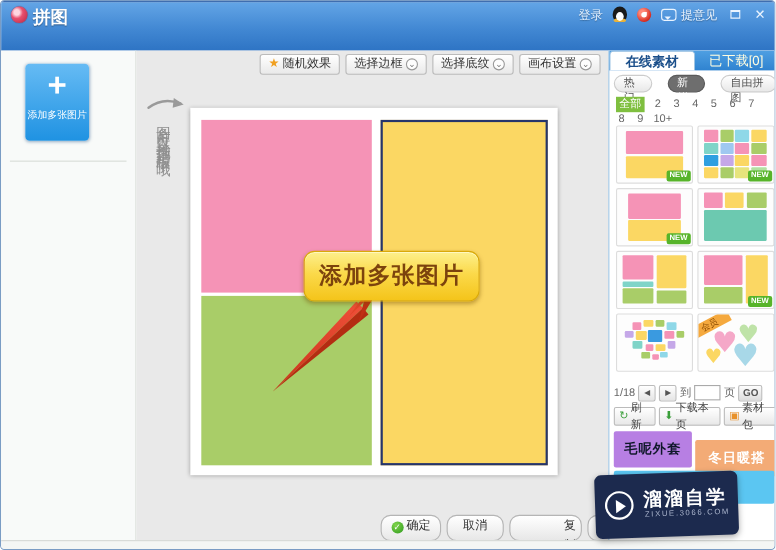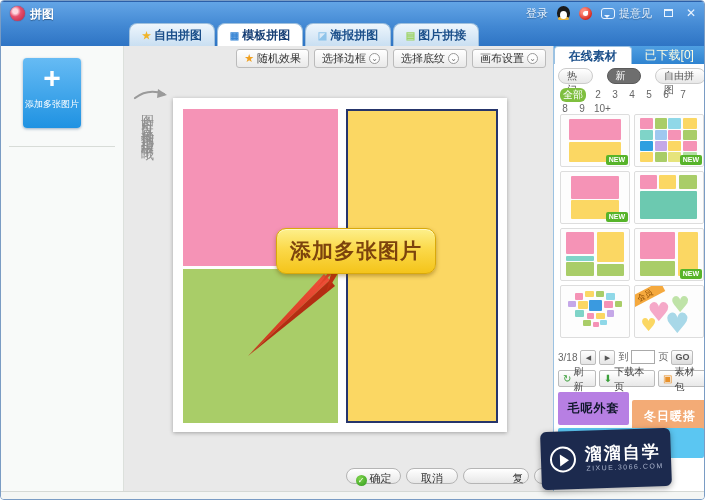--- a/index.html
+++ b/index.html
@@ -4,21 +4,21 @@
 <style>
   * { margin:0; padding:0; box-sizing:border-box; }
   html,body { width:705px; height:500px; font-family:"Liberation Sans", sans-serif; background:#fff; }
   #window { position:relative; width:705px; height:500px; overflow:hidden; border:1px solid #7a9cc4; border-radius:4px; background:#fff; }
 
   
   .titlebar { position:absolute; left:0; top:0; width:705px; height:45px;
     background:linear-gradient(#63a5e6 0%, #4288d3 55%, #2e74c4 100%); border-top:1px solid #2b5fa8; }
   .logo { position:absolute; left:9px; top:4px; width:15px; height:15px; border-radius:50%;
     background:radial-gradient(circle at 35% 35%, #ffd7e0 0 18%, #e8506e 40%, #b7233f 100%); box-shadow:0 0 1px #7a1020; }
-  .app-title { position:absolute; left:29px; top:4px; color:#fff; font-size:12px; font-weight:bold; text-shadow:0 1px 1px rgba(0,0,0,.35); }
+  .app-title { position:absolute; left:29px; top:4px; color:#fff; font-size:16px; font-weight:bold; text-shadow:0 1px 1px rgba(0,0,0,.35); }
   .tb-right { position:absolute; right:8px; top:3px; height:16px; display:flex; align-items:center; gap:9px; }
   .tb-link { color:#eaf4ff; font-size:11px; cursor:pointer; text-shadow:0 1px 1px rgba(0,0,0,.3); }
   .qq-icon { width:13px; height:14px; background:#1a1a1a; border-radius:50% 50% 45% 45%; position:relative; }
   .qq-icon::after { content:""; position:absolute; left:3px; top:5px; width:7px; height:8px; background:#fff; border-radius:50%; }
   .qq-icon::before { content:""; position:absolute; left:1px; bottom:0; width:11px; height:3px; background:#e8b23a; border-radius:2px; }
   .red-icon { width:13px; height:13px; border-radius:50%; background:radial-gradient(circle at 38% 35%, #ff8a7a 0 20%, #d62a1e 70%); position:relative; }
   .red-icon::after { content:""; position:absolute; left:4px; top:4px; width:5px; height:5px; background:#fff; border-radius:50% 0 50% 50%; }
   .bubble-icon { width:14px; height:11px; border:1px solid #eaf4ff; border-radius:3px; position:relative; }
   .bubble-icon::after { content:""; position:absolute; left:2px; bottom:-3px; width:0; height:0; border:3px solid transparent; border-top-color:#eaf4ff; }
   .win-btn { color:#eaf4ff; font-size:12px; width:14px; text-align:center; cursor:pointer; }
@@ -53,37 +53,37 @@
 
   .note-arrow, .red-arrow { position:absolute; pointer-events:none; }
   .note { position:absolute; left:14px; top:58px; height:240px; writing-mode:vertical-rl; text-orientation:upright;
     font-size:13px; color:#8f8f8f; letter-spacing:3px; font-family:"DejaVu Sans", sans-serif; }
 
   .cta { position:absolute; left:152px; top:182px; width:160px; height:46px; border-radius:10px; border:1px solid #d9a90a;
     background:linear-gradient(#fdf08c 0%, #fbd94a 45%, #f4c41a 100%); box-shadow:0 2px 4px rgba(120,80,0,.45), inset 0 1px 0 #fff8c0;
     color:#7c430d; font-size:21px; font-weight:bold; text-align:center; line-height:44px; cursor:pointer; letter-spacing:1px; }
 
   .footer-btns { position:absolute; left:0; top:422px; width:429px; height:23px; }
-  .f-btn { position:absolute; height:16px; line-height:18px; font-size:11px; color:#333; border:1px solid #b5b5b5; border-radius:9px;
+  .f-btn { position:absolute; height:24px; line-height:18px; font-size:11px; color:#333; border:1px solid #b5b5b5; border-radius:9px;
     background:linear-gradient(#fff, #e7e7e7); text-align:center; cursor:pointer; }
   .check-dot { display:inline-block; width:11px; height:11px; border-radius:50%; background:radial-gradient(circle at 35% 30%, #7fd44a, #2f9a1f); color:#fff; font-size:8px; line-height:11px; vertical-align:-1px; margin-right:3px; }
 
   
   .panel { position:absolute; left:552px; top:45px; width:153px; height:445px; background:#fff; border-left:1px solid #9cc2e2; }
   .panel-tabs { position:absolute; left:0; top:0; width:153px; height:18px; background:linear-gradient(#4f9fe2,#2f83d0); display:flex; }
   .ptab { flex:1; height:18px; line-height:18px; text-align:center; font-size:12px; cursor:pointer; }
   .ptab.active { background:#fff; color:#1b4f8a; font-weight:bold; border-radius:4px 4px 0 0; border:1px solid #9cc2e2; border-bottom:none; }
   .ptab.inactive { color:#fffde0; }
   .subtabs { position:absolute; left:4px; top:22px; display:flex; gap:14px; }
   .stab { height:16px; line-height:14px; padding:0 8px; font-size:10px; color:#555; border:1px solid #ccc; border-radius:8px;
     background:linear-gradient(#fff,#e8e8e8); cursor:pointer; }
   .stab.active { background:#6e6e6e; color:#fff; border-color:#5a5a5a; }
   .cats { position:absolute; left:6px; top:42px; width:142px; font-size:10px; color:#666; line-height:14px; }
   .cat { display:inline-block; min-width:10px; margin-right:7px; cursor:pointer; text-align:center; }
-  .cat.active { background:#7fbf3f; color:#fff; padding:0 3px; border-radius:6px; }
+  .cat.active { background:#7fbf3f; color:#fff; padding:0 3px; border-radius:0; }
 
   .grid { position:absolute; left:4px; top:68px; width:146px; }
   .thumb { position:absolute; width:70px; height:53px; background:#fdfdfd; border:1px solid #ddd; border-radius:2px; overflow:hidden; cursor:pointer; }
   .tblock { position:absolute; border-radius:1px; }
   .theart { position:absolute; line-height:1; font-family:"DejaVu Sans", sans-serif; }
   .tbadge { position:absolute; right:1px; bottom:1px; background:#57b42a; color:#fff; font-size:7px; font-weight:bold; padding:0 3px; border-radius:2px; line-height:10px; }
   .tribbon { position:absolute; left:-10px; top:4px; transform:rotate(-28deg); background:#f5a93e; color:#8a4a00; font-size:8px; padding:0 12px; line-height:11px; }
 
   .pager { position:absolute; left:4px; top:302px; width:146px; height:18px; font-size:10px; color:#666; display:flex; align-items:center; gap:3px; }
   .pg-btn { width:16px; height:15px; line-height:13px; text-align:center; border:1px solid #bbb; border-radius:2px; background:linear-gradient(#fff,#e5e5e5); font-size:7px; color:#555; cursor:pointer; }
@@ -124,34 +124,20 @@
       <span class="qq-icon"></span>
       <span class="red-icon"></span>
       <span style="display:flex;align-items:center;gap:4px;">
         <span class="bubble-icon"></span>
         <span class="tb-link">提意见</span>
       </span>
       <span class="win-btn"><span class="max-glyph"></span></span>
       <span class="win-btn">✕</span>
     </div>
 
-    <div class="tabs">
-      <div class="tab">
-        <span class="ticon" style="color:#f0b429">★</span><span>自由拼图</span>
-      </div>
-      <div class="tab active">
-        <span class="ticon" style="color:#3a87d6">▦</span><span>模板拼图</span>
-      </div>
-      <div class="tab">
-        <span class="ticon" style="color:#8fc4ea">◪</span><span>海报拼图</span>
-      </div>
-      <div class="tab">
-        <span class="ticon" style="color:#9fd468">▤</span><span>图片拼接</span>
-      </div>
-    </div>
   </div>
 
   <div class="sidebar">
     <div class="add-btn">
       <span class="plus">+</span>
       <span class="albl">添加多张图片</span>
     </div>
     <div class="side-divider"></div>
   </div>
 
@@ -297,21 +283,21 @@
       <div class="thumb" style="left:76px; top:171px;">
           <span class="theart" style="left: 18%; top: 26%; font-size: 26px; color: rgb(245, 168, 200);">♥</span>
           <span class="theart" style="left: 52%; top: 16%; font-size: 22px; color: rgb(191, 227, 168);">♥</span>
           <span class="theart" style="left: 44%; top: 48%; font-size: 28px; color: rgb(168, 216, 232);">♥</span>
           <span class="theart" style="left: 8%; top: 58%; font-size: 18px; color: rgb(251, 215, 99);">♥</span>
           <span class="tribbon">会员</span>
         </div>
     </div>
 
     <div class="pager">
-      <span>3/18</span>
+      <span>1/18</span>
       <span class="pg-btn">◀</span>
       <span class="pg-btn">▶</span>
       <span>到</span>
       <input class="pg-input" value="" style="">
       <span>页</span>
       <span class="go-btn">GO</span>
     </div>
 
     <div class="pnl-btns">
       <div class="pnl-btn">

